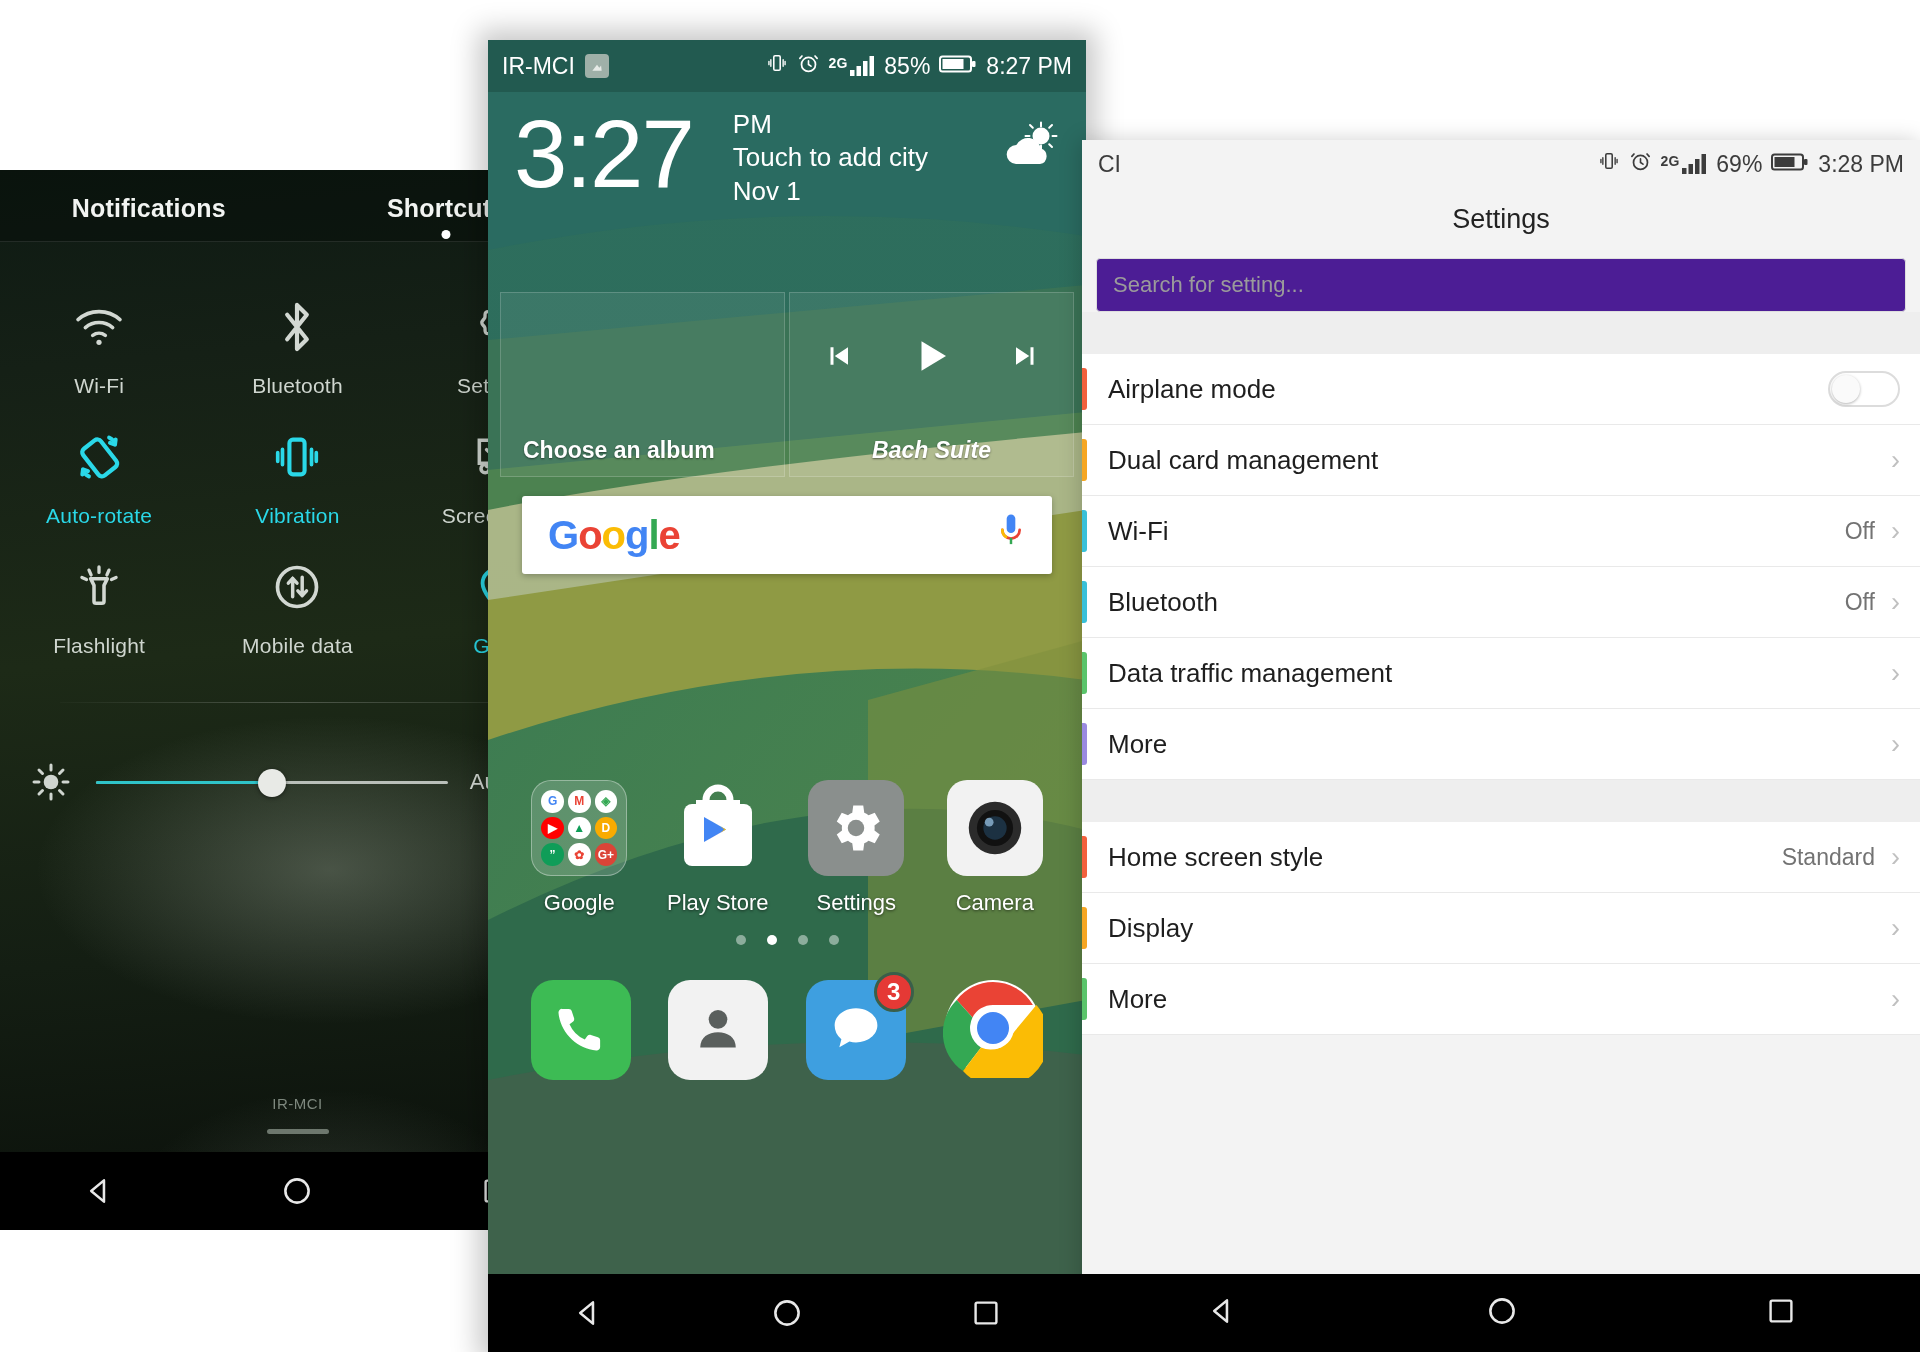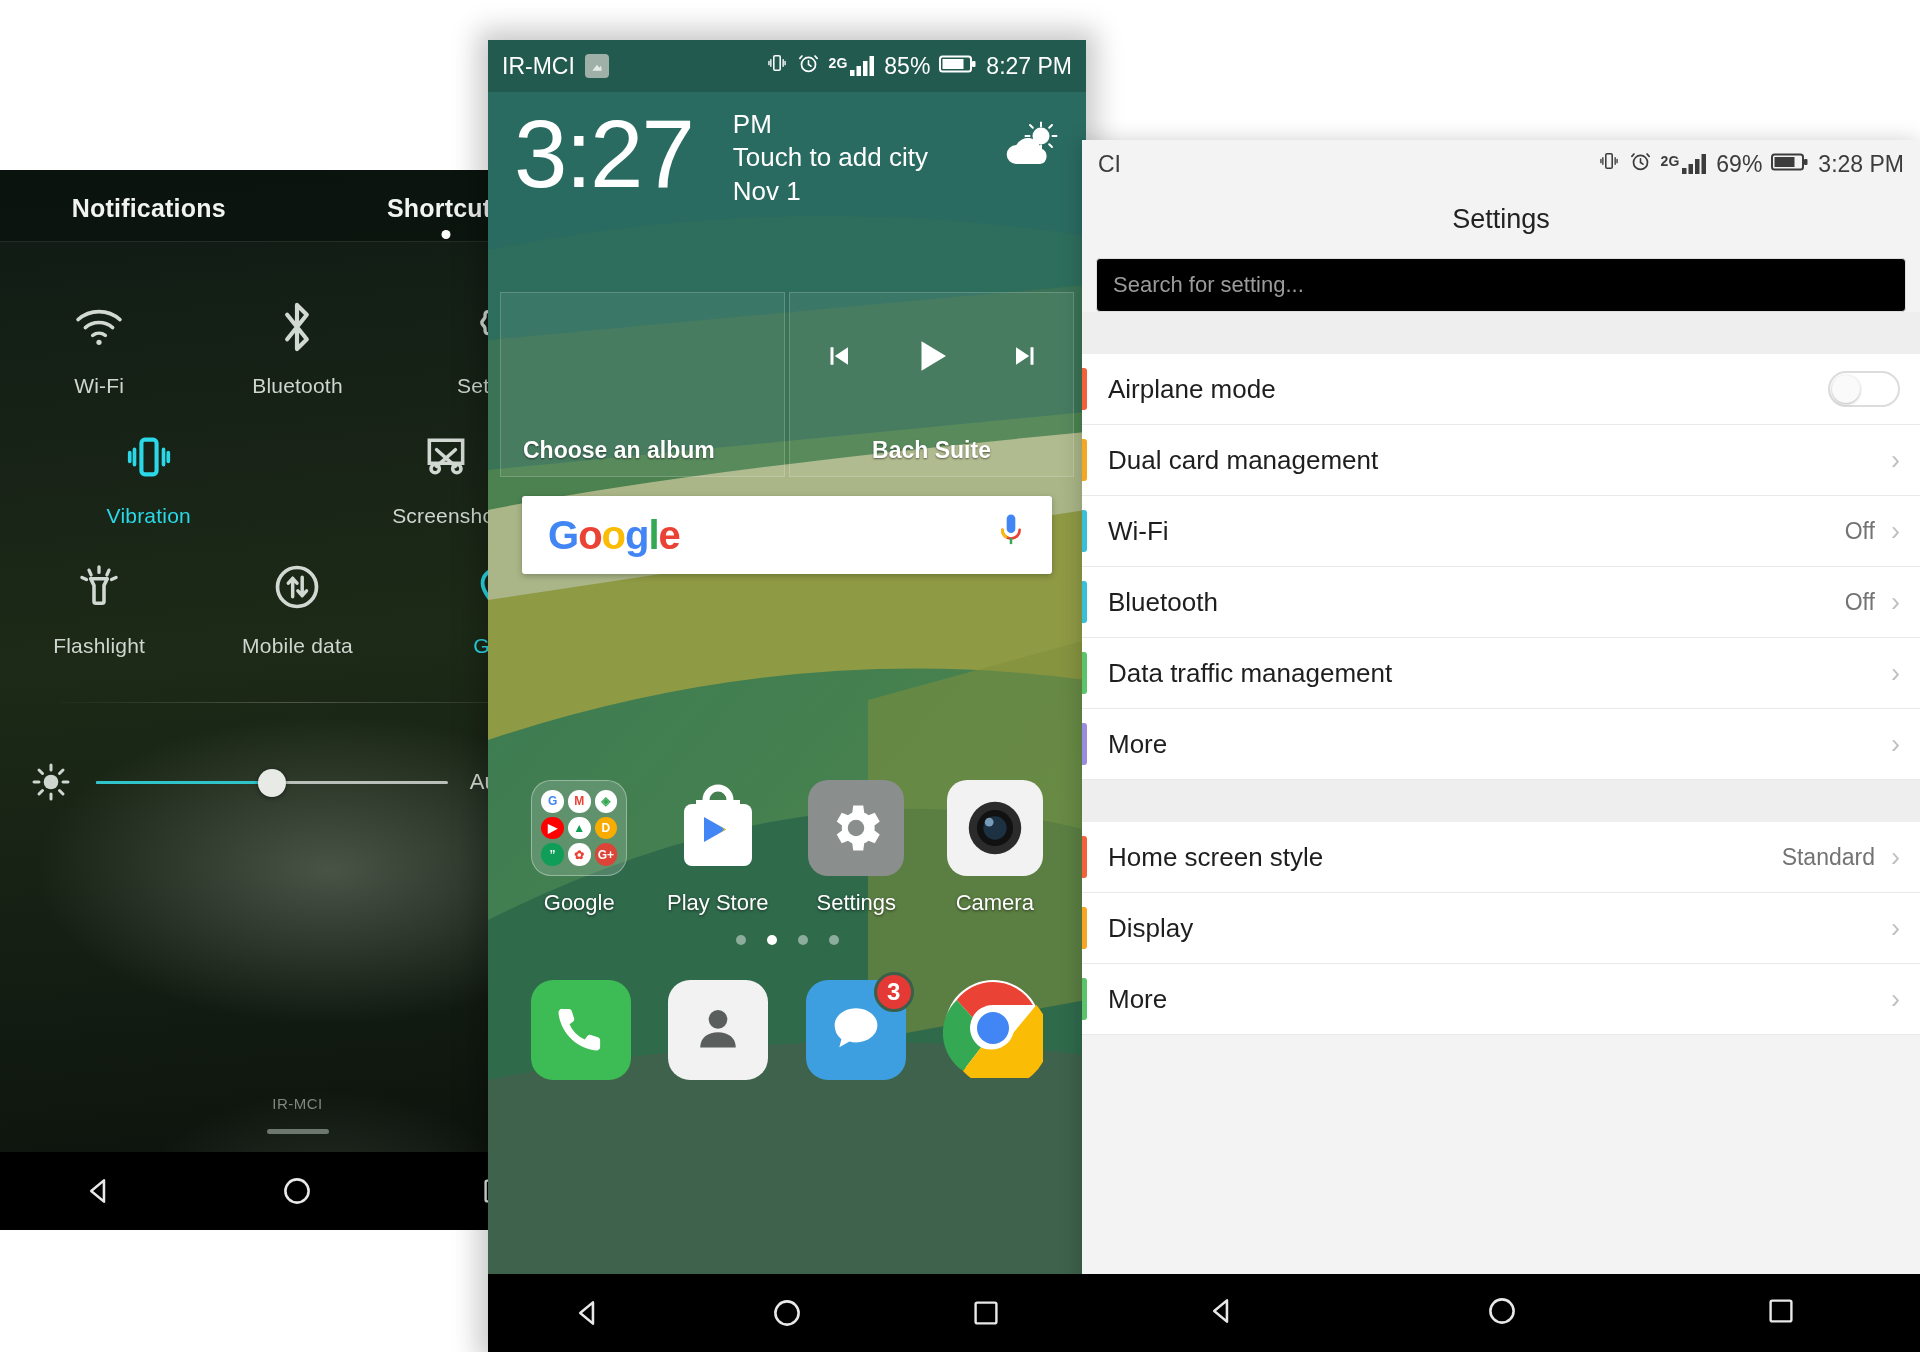--- a/index.html
+++ b/index.html
@@ -114,21 +114,21 @@
   .weather-ico { margin-left:auto; margin-top:12px; }
   .music-widget {
     position:absolute; top:252px; left:12px; right:12px; height:185px;
     display:flex;
   }
   .music-card {
     flex:1; border:1px solid rgba(255,255,255,0.18);
     background: rgba(255,255,255,0.07);
     position:relative;
   }
-  .music-card + .music-card { margin-left:4px; }
+  .music-card + .music-card { margin-left:4px;font-style:italic; }
   .music-card .cap {
     position:absolute; left:22px; bottom:12px; color:#fff; font-size:23px; font-weight:600;
     text-shadow: 0 1px 2px rgba(0,0,0,.5);
   }
   .music-card .cap.center { left:0; right:0; text-align:center; }
   .music-controls {
     position:absolute; left:0; right:0; top:42px;
     display:flex; align-items:center; justify-content:center; gap:56px;
   }
   .searchbar {
@@ -184,21 +184,21 @@
     box-shadow: -2px 0 20px rgba(0,0,0,0.18);
   }
   .set-statusbar {
     height:48px; background:#f3f3f3; display:flex; align-items:center; padding:0 16px;
     color:#3c3c3c; font-size:23px;
   }
   .set-statusbar .right { margin-left:auto; display:flex; align-items:center; gap:9px; }
   .set-title { height:62px; display:flex; align-items:center; justify-content:center;
                font-size:27px; color:#222; background:#f3f3f3; }
   .set-search {
-    margin: 8px 14px 0 14px; height:54px; background:#000000;
+    margin: 8px 14px 0 14px; height:54px; background:#4c1d95;
     border:1px solid #dedede; border-radius:4px; display:flex; align-items:center;
     padding: 0 16px; color:#9b9b9b; font-size:22px;
   }
   .set-gap { height:42px; background:#eeeeee; }
   .set-list { background:#fff; }
   .set-item {
     height:71px; display:flex; align-items:center; padding-left:26px; padding-right:20px;
     border-bottom:1px solid #e9e9e9; background:#fff; position:relative;
   }
   .set-item .accent { position:absolute; left:0; top:14px; bottom:14px; width:5px; border-radius:0 3px 3px 0; }
@@ -260,20 +260,32 @@
             <svg width="50" height="50" viewBox="0 0 24 24" fill="none">
               <path d="M12 3.2c1 0 1.4 1 2.3 1.3.9.4 1.9-.2 2.6.5.7.7.1 1.7.5 2.6.4.9 1.4 1.3 1.4 2.3 0 1-1 1.4-1.4 2.3-.4.9.2 1.9-.5 2.6-.7.7-1.7.1-2.6.5-.9.4-1.3 1.4-2.3 1.4-1 0-1.4-1-2.3-1.4-.9-.4-1.9.2-2.6-.5-.7-.7-.1-1.7-.5-2.6C6.2 11.3 5.2 10.9 5.2 9.9c0-1 1-1.4 1.4-2.3.4-.9-.2-1.9.5-2.6.7-.7 1.7-.1 2.6-.5.9-.3 1.3-1.3 2.3-1.3z" class="ic-off" stroke-width="1.6"></path>
               <circle cx="12" cy="9.9" r="2.4" class="ic-off" stroke-width="1.6"></circle>
             </svg>
           </div>
           <div class="lbl">Settings</div>
         </div>
       </div>
 
       <div class="tile-row">
+        <div class="tile on">
+          <div class="glyph">
+            <svg width="56" height="54" viewBox="0 0 24 24" fill="none">
+              <rect x="7" y="5" width="10" height="15" rx="2" class="ic-on" stroke-width="1.9" transform="rotate(-38 12 12)"></rect>
+              <path d="M16.5 3.4c1.4.6 2.3 1.6 2.6 2.8" class="ic-on" stroke-width="1.8" stroke-linecap="round"></path>
+              <path d="M19.4 4.2l-.3 2.3-2.2-.8" class="ic-on" stroke-width="1.8" stroke-linejoin="round" stroke-linecap="round"></path>
+              <path d="M7.5 20.6c-1.4-.6-2.3-1.6-2.6-2.8" class="ic-on" stroke-width="1.8" stroke-linecap="round"></path>
+              <path d="M4.6 19.8l.3-2.3 2.2.8" class="ic-on" stroke-width="1.8" stroke-linejoin="round" stroke-linecap="round"></path>
+            </svg>
+          </div>
+          <div class="lbl">Auto-rotate</div>
+        </div>
         <div class="tile on">
           <div class="glyph">
             <svg width="52" height="54" viewBox="0 0 24 24" fill="none">
               <rect x="8.5" y="4" width="7" height="16" rx="1.6" class="ic-on" stroke-width="1.9"></rect>
               <path d="M5.3 8.5v7M3.1 10v4M18.7 8.5v7M20.9 10v4" class="ic-on" stroke-width="1.7" stroke-linecap="round"></path>
             </svg>
           </div>
           <div class="lbl">Vibration</div>
         </div>
         <div class="tile">

